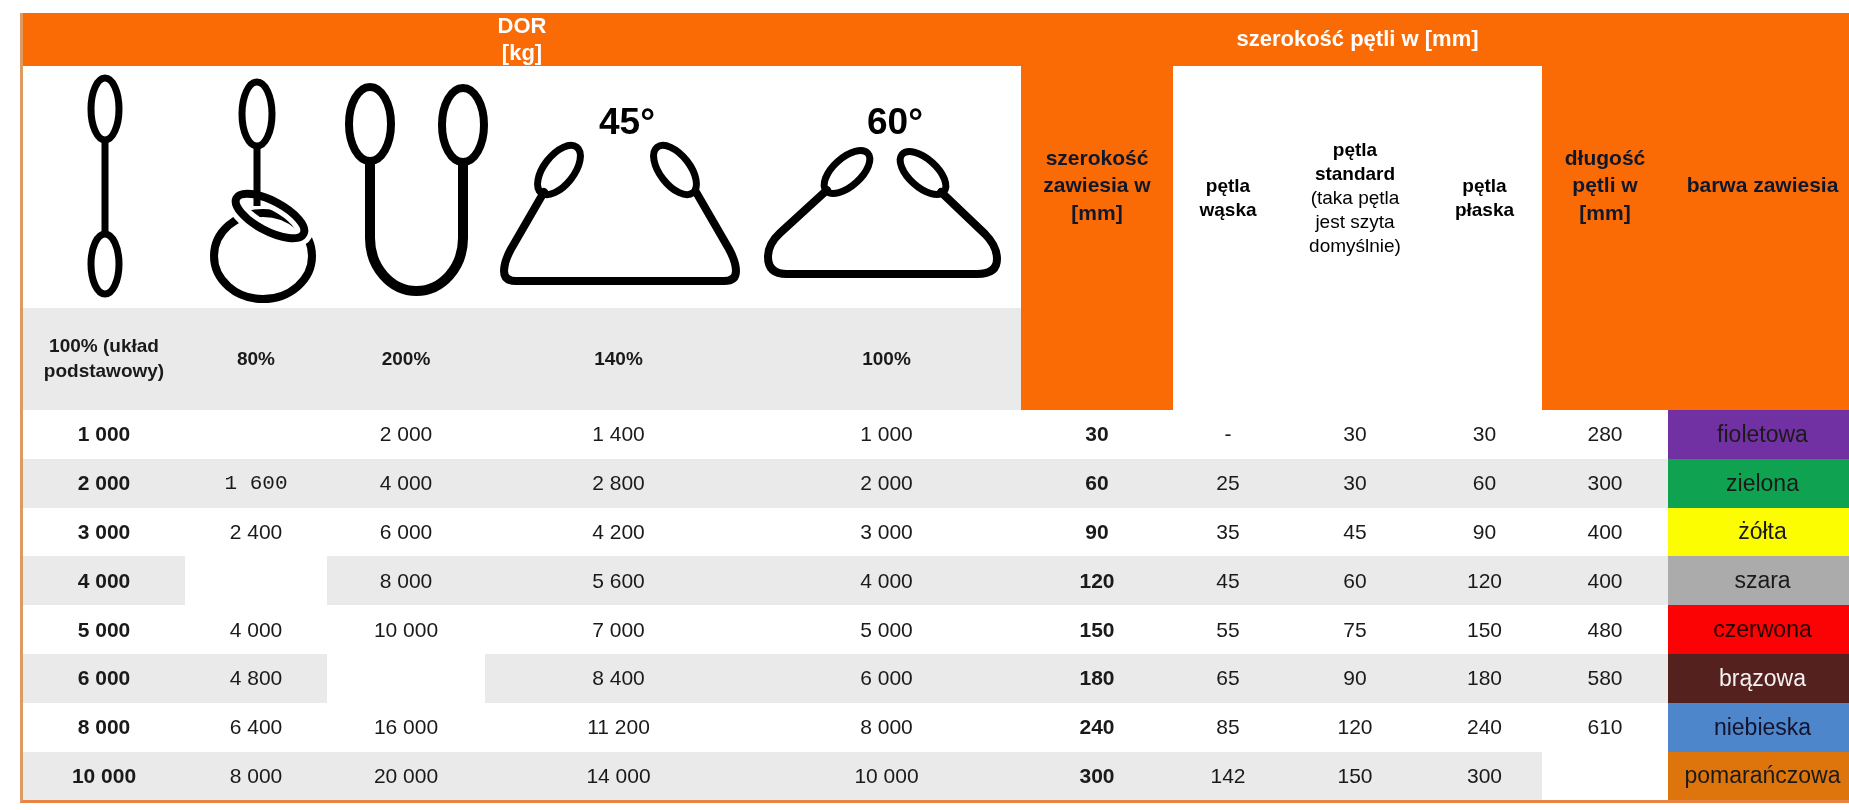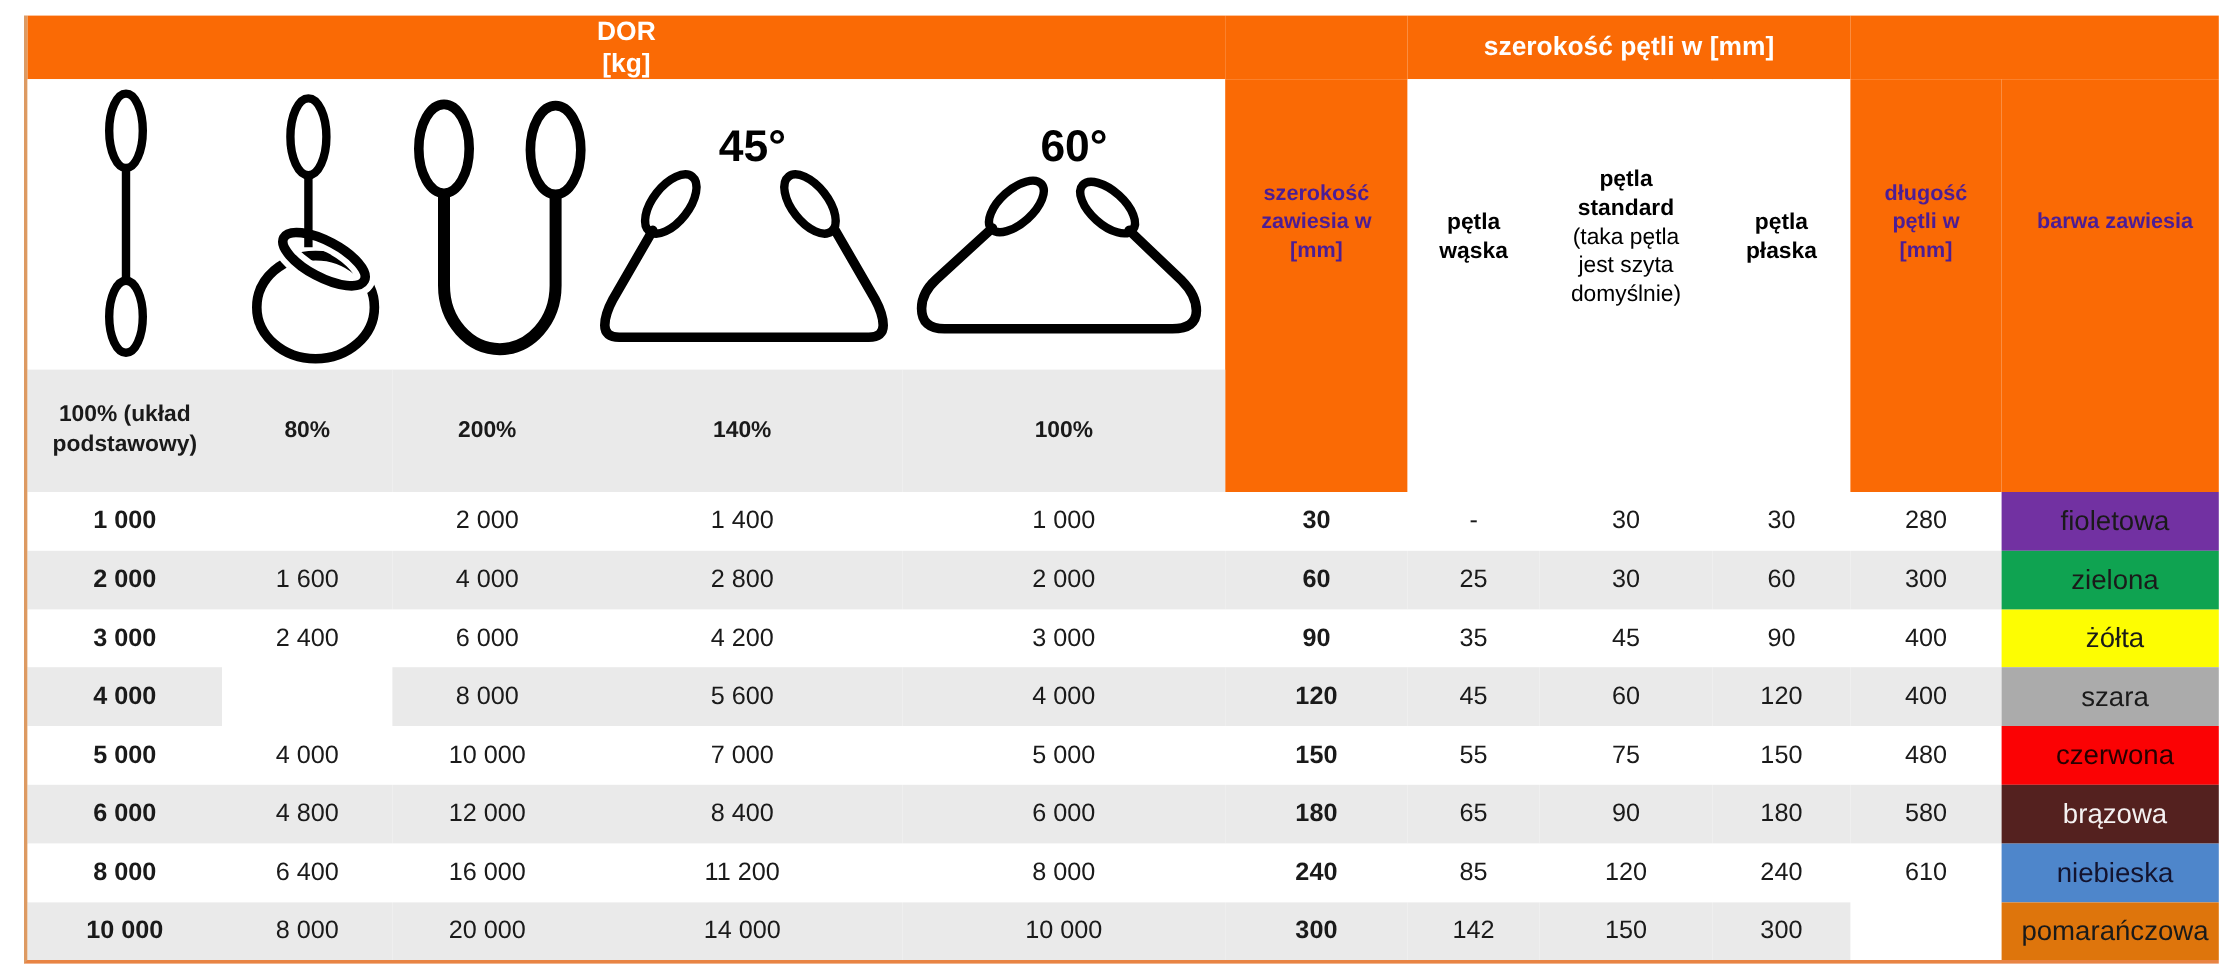--- a/index.html
+++ b/index.html
@@ -9,21 +9,21 @@
        grid-template-columns:162px 142px 158px 267px 269px 152px 110px 144px 115px 126px 189px;
        grid-template-rows:53px 242px 102px repeat(8,48.8px);
        border-left:3px solid #dd9a62;border-right:3px solid #e2873f;border-bottom:3px solid #e88444;}
   .c{display:flex;align-items:center;justify-content:center;text-align:center;}
   .band{background:#FA6A05;color:#ffffff;font-weight:bold;font-size:22px;line-height:1.22;}
   .band-dor{grid-area:1/1/2/6;}
   .band-c6{grid-area:1/6/2/7;}
   .band-loops{grid-area:1/7/2/10;}
   .band-right{grid-area:1/10/2/12;}
   .h-diagrams{grid-area:2/1/3/6;background:#ffffff;}
-  .h-orange{background:#FA6A05;color:#4c1d95;font-weight:bold;font-size:18px;line-height:1.3;}
+  .h-orange{background:#FA6A05;color:#0f172a;font-weight:bold;font-size:21px;line-height:1.3;}
   .h-white{background:#ffffff;color:#000000;font-weight:bold;font-size:19px;line-height:1.26;}
   .h-c6{grid-area:2/6/4/7;}
   .h-c7{grid-area:2/7/4/8;}
   .h-c8{grid-area:2/8/4/9;}
   .h-c9{grid-area:2/9/4/10;}
   .h-c10{grid-area:2/10/4/11;}
   .h-c11{grid-area:2/11/4/12;}
   .lift-lg{transform:translateY(-53px);}
   .lift-sm{transform:translateY(-40px);}
   .note{font-weight:normal;}
@@ -120,21 +120,21 @@
       <div class="c d" style="grid-area: 4 / 3;">2 000</div>
       <div class="c d" style="grid-area: 4 / 4;">1 400</div>
       <div class="c d" style="grid-area: 4 / 5;">1 000</div>
       <div class="c d b" style="grid-area: 4 / 6;">30</div>
       <div class="c d" style="grid-area: 4 / 7;">-</div>
       <div class="c d" style="grid-area: 4 / 8;">30</div>
       <div class="c d" style="grid-area: 4 / 9;">30</div>
       <div class="c d" style="grid-area: 4 / 10;">280</div>
       <div class="c d col" style="grid-area: 4 / 11; background: rgb(114, 49, 162); color: rgb(26, 26, 26);">fioletowa</div>
       <div class="c d b alt" style="grid-area: 5 / 1;">2 000</div>
-      <div class="c d alt" style="grid-area: 5 / 2;">1 600</div>
+      <div class="c d alt" style="grid-area: 5 / 2; font-family: Liberation Mono, monospace;">1 600</div>
       <div class="c d alt" style="grid-area: 5 / 3;">4 000</div>
       <div class="c d alt" style="grid-area: 5 / 4;">2 800</div>
       <div class="c d alt" style="grid-area: 5 / 5;">2 000</div>
       <div class="c d b alt" style="grid-area: 5 / 6;">60</div>
       <div class="c d alt" style="grid-area: 5 / 7;">25</div>
       <div class="c d alt" style="grid-area: 5 / 8;">30</div>
       <div class="c d alt" style="grid-area: 5 / 9;">60</div>
       <div class="c d alt" style="grid-area: 5 / 10;">300</div>
       <div class="c d col" style="grid-area: 5 / 11; background: rgb(15, 163, 81); color: rgb(26, 26, 26);">zielona</div>
       <div class="c d b" style="grid-area: 6 / 1;">3 000</div>
@@ -164,21 +164,20 @@
       <div class="c d" style="grid-area: 8 / 4;">7 000</div>
       <div class="c d" style="grid-area: 8 / 5;">5 000</div>
       <div class="c d b" style="grid-area: 8 / 6;">150</div>
       <div class="c d" style="grid-area: 8 / 7;">55</div>
       <div class="c d" style="grid-area: 8 / 8;">75</div>
       <div class="c d" style="grid-area: 8 / 9;">150</div>
       <div class="c d" style="grid-area: 8 / 10;">480</div>
       <div class="c d col" style="grid-area: 8 / 11; background: rgb(251, 2, 4); color: rgb(38, 1, 1);">czerwona</div>
       <div class="c d b alt" style="grid-area: 9 / 1;">6 000</div>
       <div class="c d alt" style="grid-area: 9 / 2;">4 800</div>
-      <div class="c d alt" style="grid-area: 9 / 3;">12 000</div>
       <div class="c d alt" style="grid-area: 9 / 4;">8 400</div>
       <div class="c d alt" style="grid-area: 9 / 5;">6 000</div>
       <div class="c d b alt" style="grid-area: 9 / 6;">180</div>
       <div class="c d alt" style="grid-area: 9 / 7;">65</div>
       <div class="c d alt" style="grid-area: 9 / 8;">90</div>
       <div class="c d alt" style="grid-area: 9 / 9;">180</div>
       <div class="c d alt" style="grid-area: 9 / 10;">580</div>
       <div class="c d col" style="grid-area: 9 / 11; background: rgb(84, 33, 31); color: rgb(245, 241, 241);">brązowa</div>
       <div class="c d b" style="grid-area: 10 / 1;">8 000</div>
       <div class="c d" style="grid-area: 10 / 2;">6 400</div>

